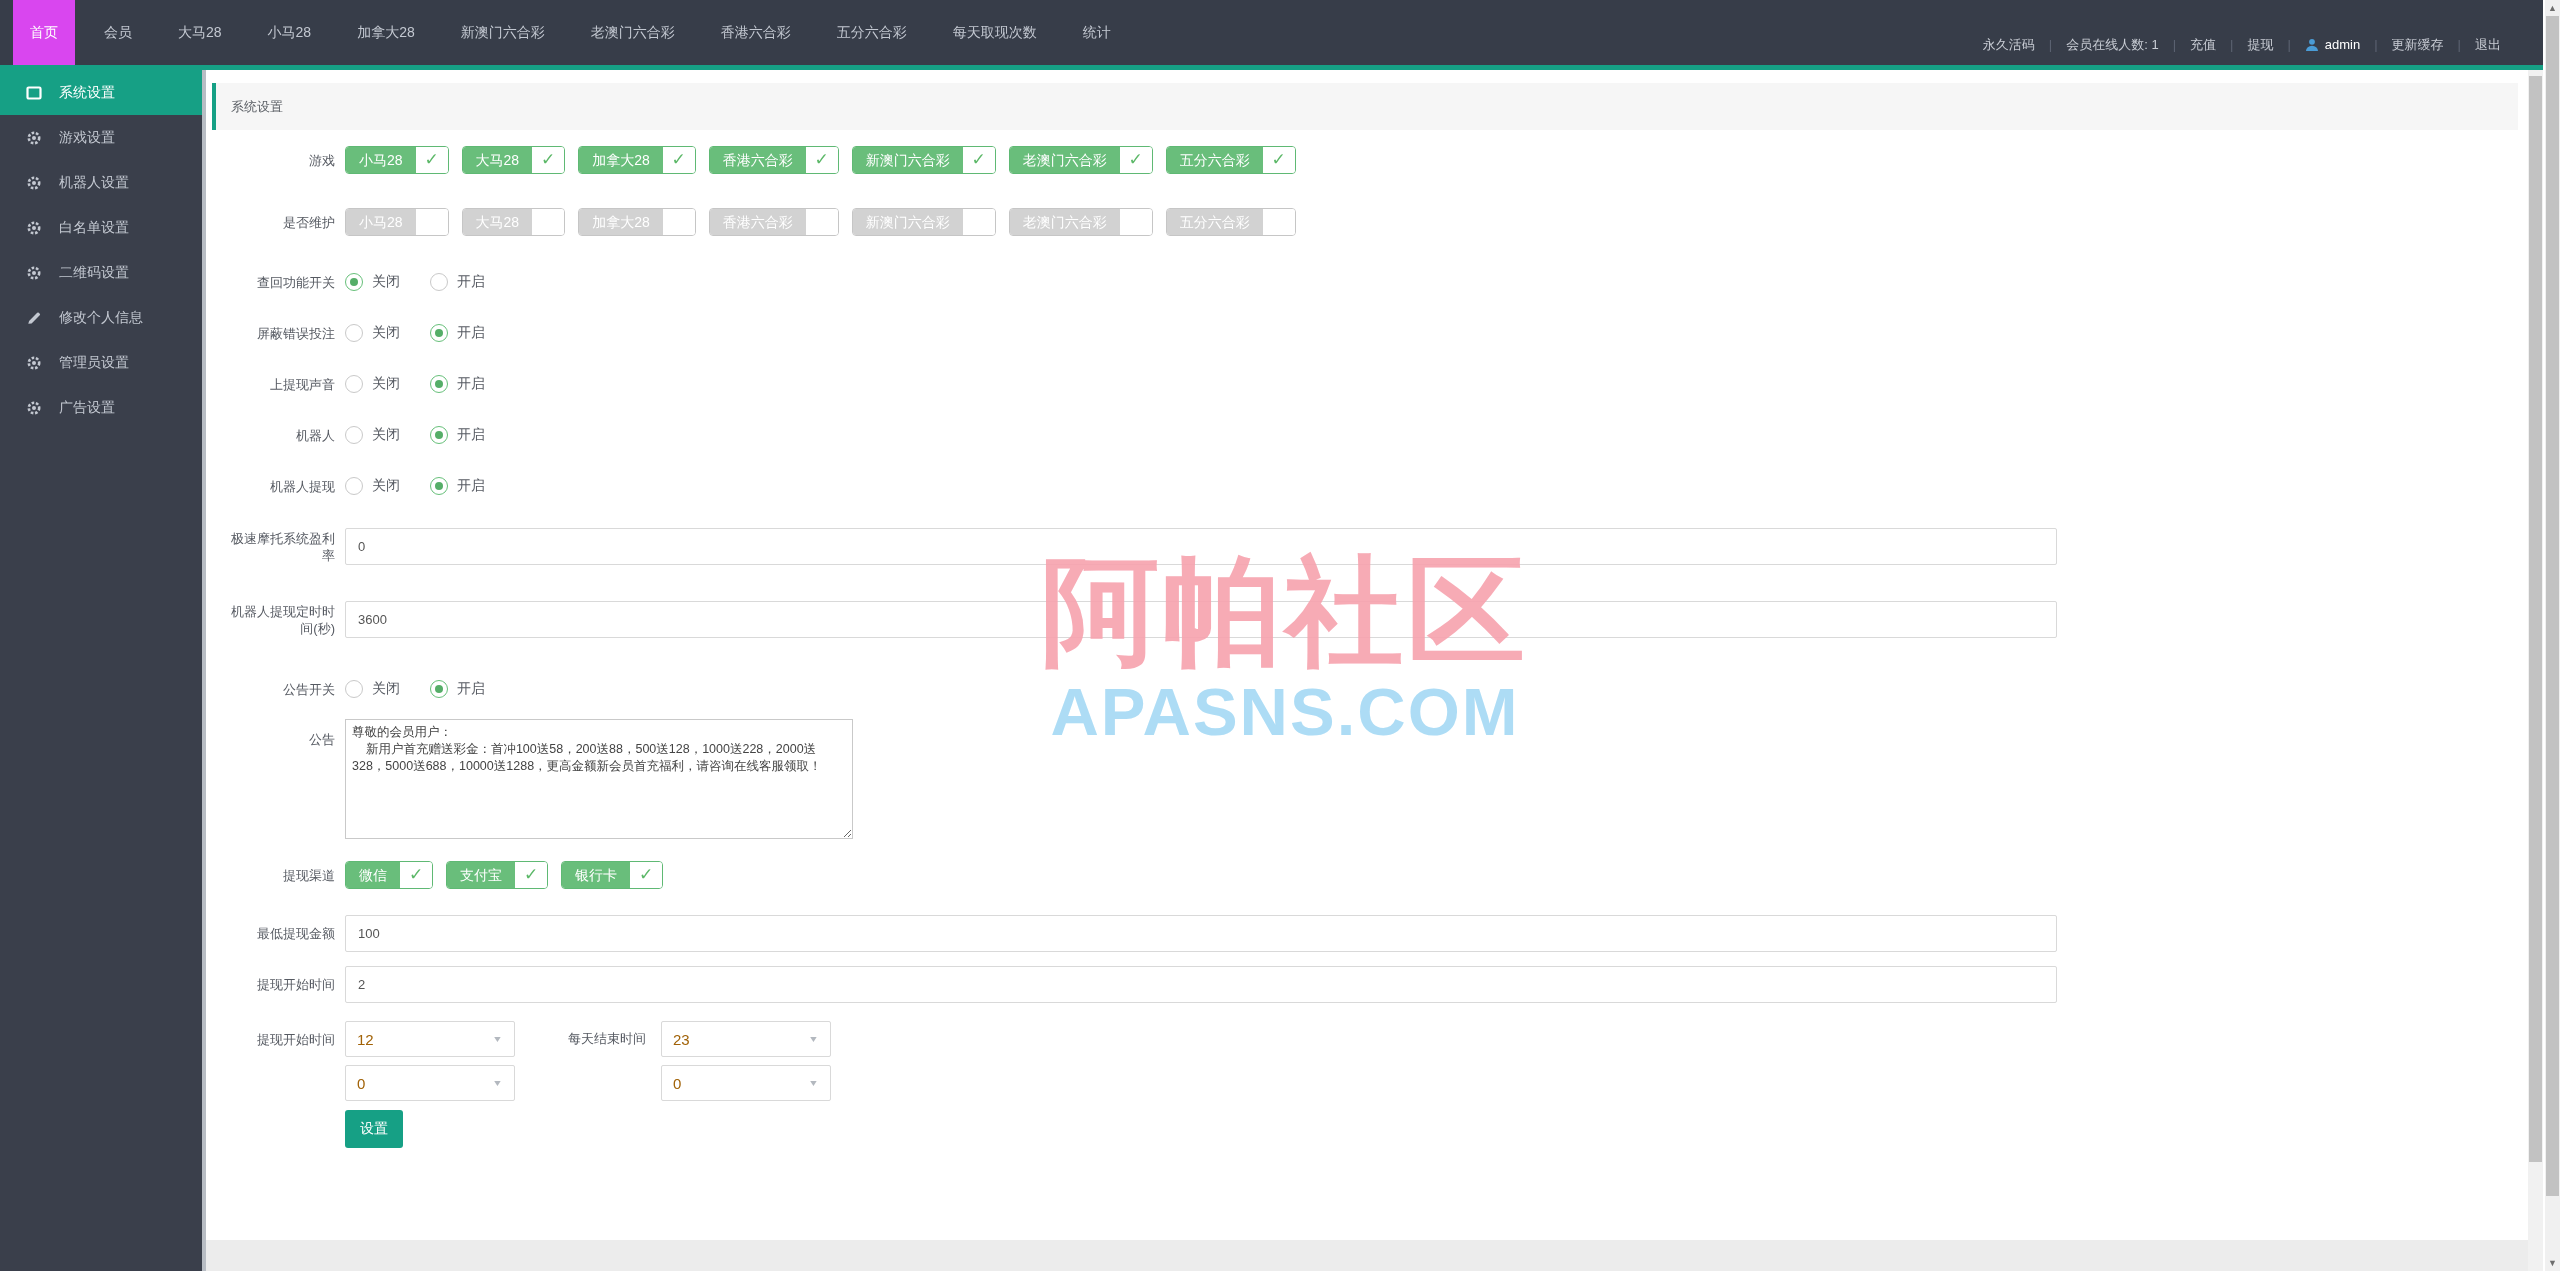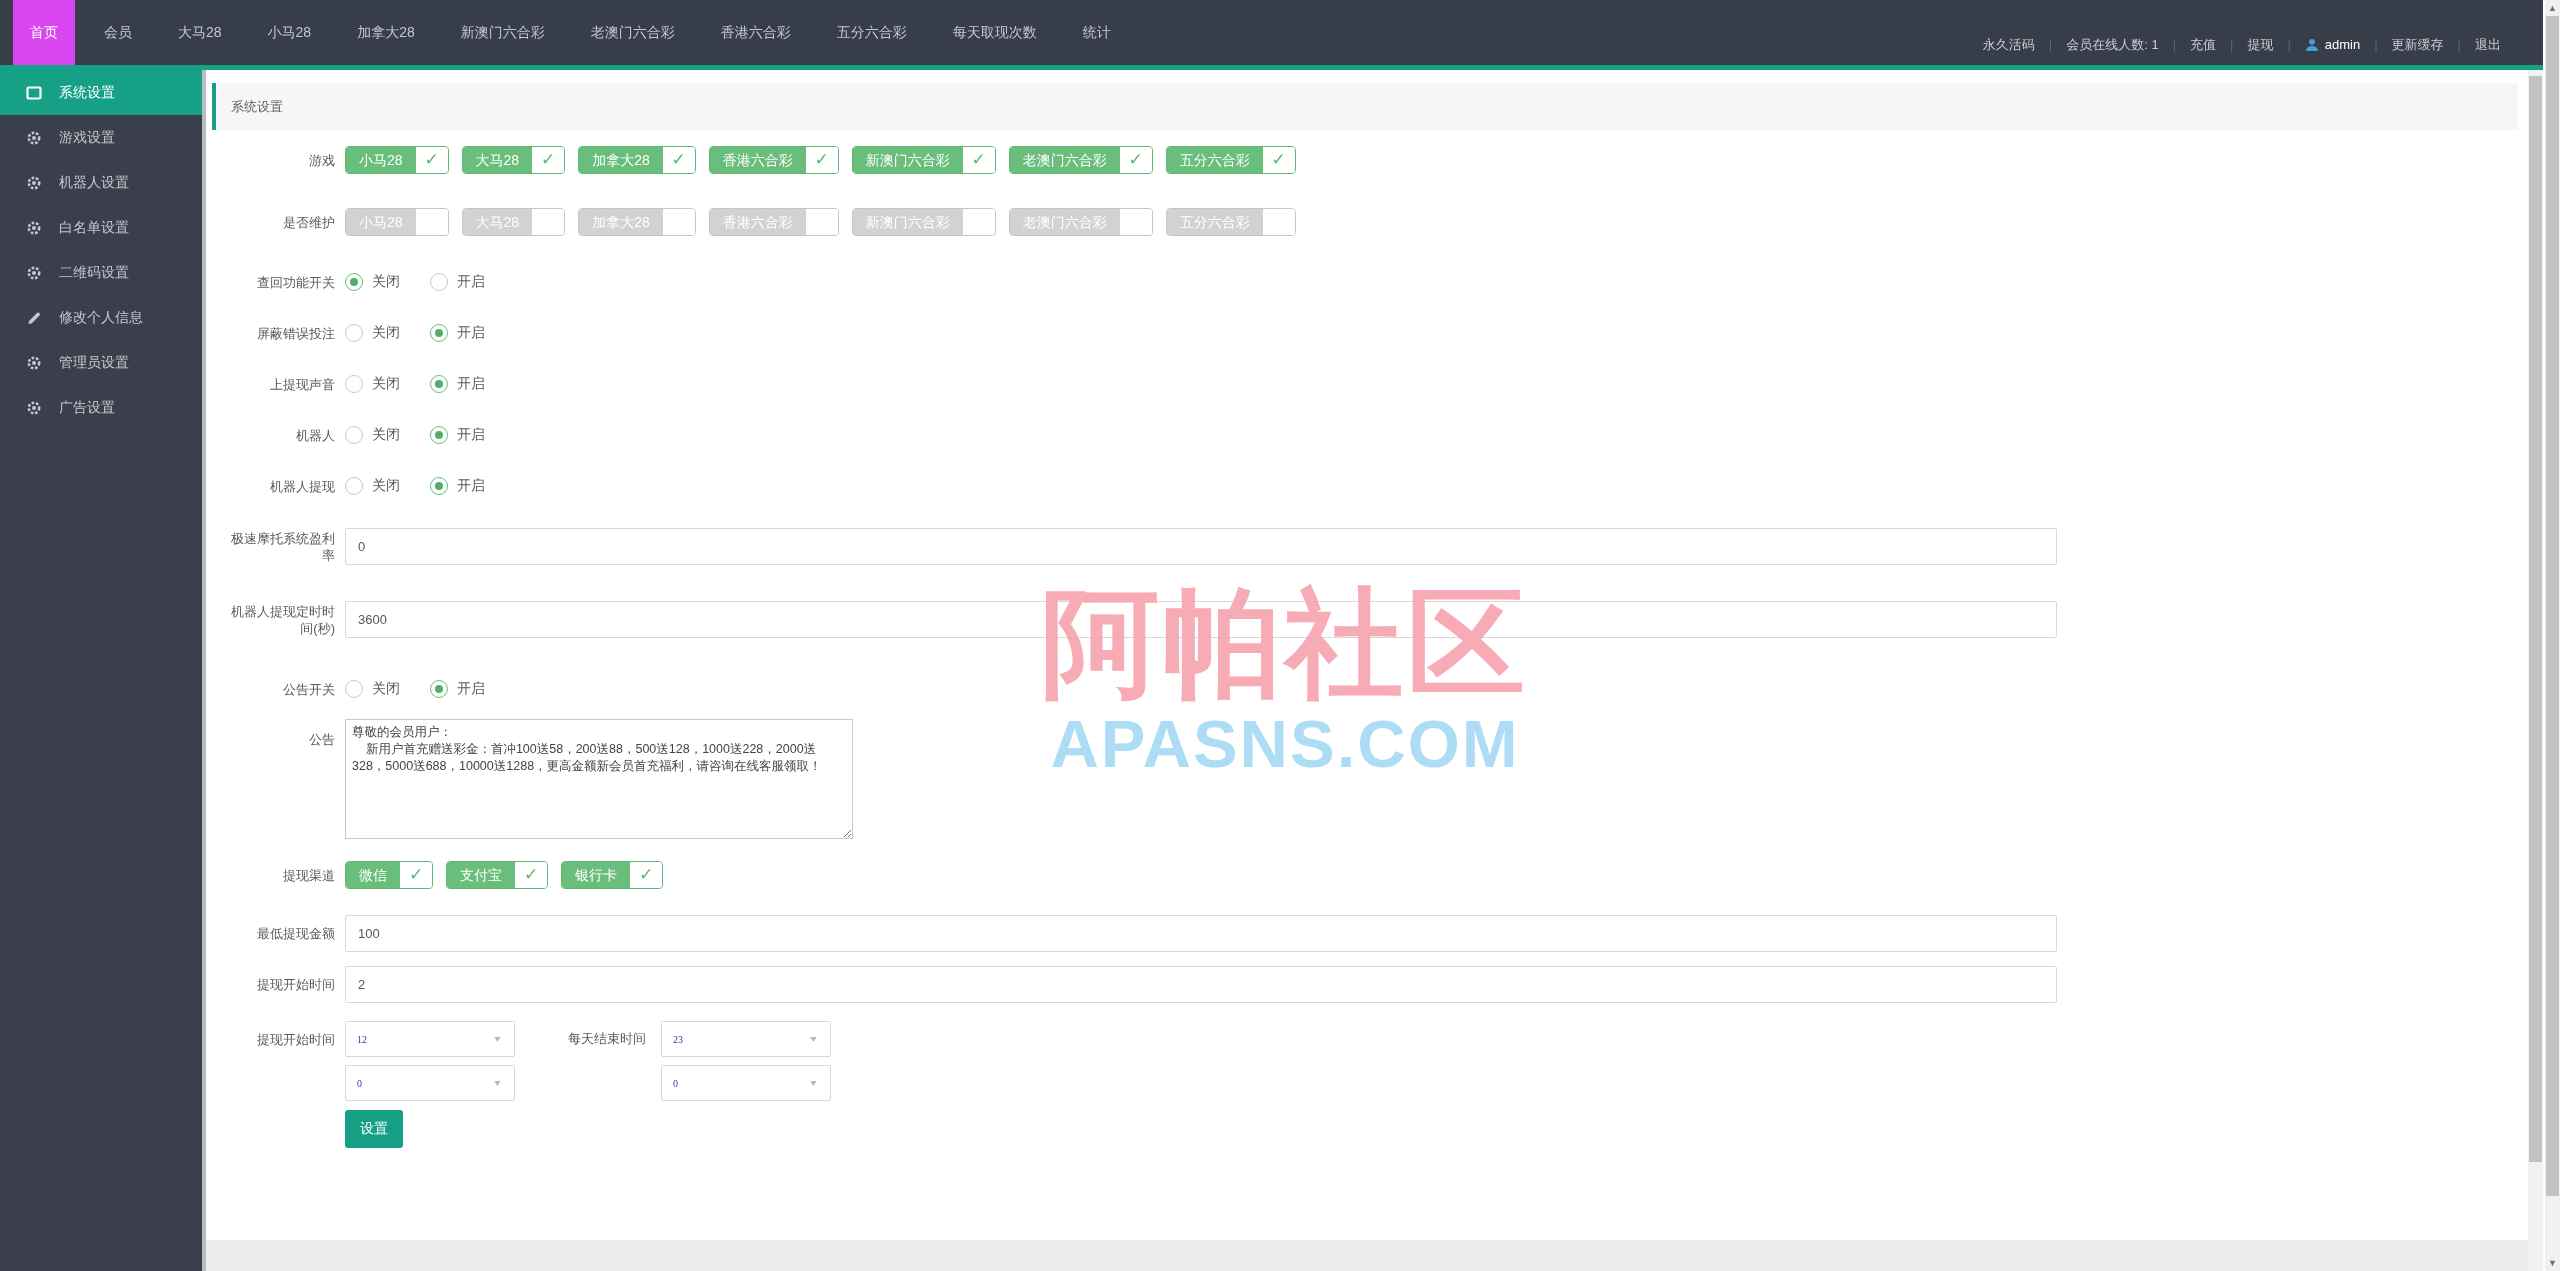--- a/index.html
+++ b/index.html
@@ -65,30 +65,30 @@
   .radio-txt { font-size:14px; color:#565a62; }
 
   
   .text-input { width:1712px; height:37px; border:1px solid #d9d9d9; border-radius:2px; font-size:13px; color:#555; padding:0 12px; outline:none; font-family:inherit; }
   .notice-area { width:508px; height:120px; border:1px solid #c9c9c9; font-size:12.5px; color:#444; line-height:17px; padding:4px 6px; font-family:inherit; resize:both; outline:none; }
   .row-notice { align-items:flex-start; }
   .row-notice .form-label { padding-top:12px; }
 
   
   .dropdown { width:170px; height:36px; border:1px solid #d9d9d9; border-radius:2px; background:#fff; display:flex; align-items:center; justify-content:space-between; padding:0 11px; cursor:pointer; }
-  .dropdown .dd-val { font-size:10px; color:#4c1d95;font-family:Liberation Serif, serif; }
+  .dropdown .dd-val { font-size:15px; color:#a16207; }
   .dropdown .dd-caret { font-size:11px; color:#b3b8bf; transform:scaleY(.8); }
   .col2-label { width:78px; margin-left:53px; margin-right:15px; text-align:right; font-size:13px; color:#565a62; flex:none; }
 
   .submit-btn { width:58px; height:38px; background:#16a085; border:none; border-radius:3px; color:#fff; font-size:14px; cursor:pointer; font-family:inherit; }
 
   .bottom-strip { position:absolute; left:0; bottom:0; width:100%; height:31px; background:#ececec; }
 
   
-  .watermark { position:absolute; left:1000px; top:545px; width:570px; text-align:center; z-index:50; pointer-events:none;margin-top:32px; }
+  .watermark { position:absolute; left:1000px; top:545px; width:570px; text-align:center; z-index:50; pointer-events:none; }
   .wm-cn { font-size:118px; font-weight:bold; color:#f7a2ae; letter-spacing:4px; line-height:1.12; opacity:.9; }
   .wm-en { font-size:67px; font-weight:bold; color:#a9dbf5; letter-spacing:2px; margin-top:-4px; opacity:.95; }
 
   
   .sb-outer { position:absolute; right:0; top:0; width:15px; height:1271px; background:#f0f0f0; }
   .sb-outer .sb-arrow { position:absolute; left:0; width:15px; height:16px; color:#6d6d6d; font-size:9px; text-align:center; line-height:16px; }
   .sb-outer .sb-up { top:0; }
   .sb-outer .sb-down { bottom:0; }
   .sb-outer .sb-thumb { position:absolute; left:1px; top:16px; width:13px; height:1180px; background:#c2c2c2; }
   .sb-inner { position:absolute; left:2528px; top:70px; width:15px; height:1201px; background:#f1f1f1; }

